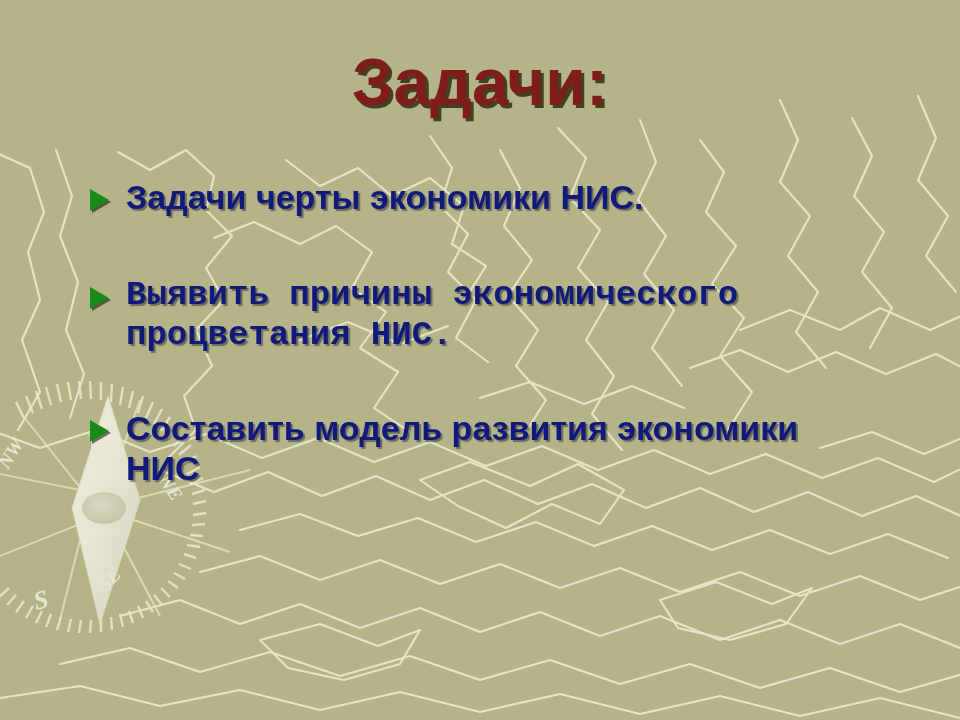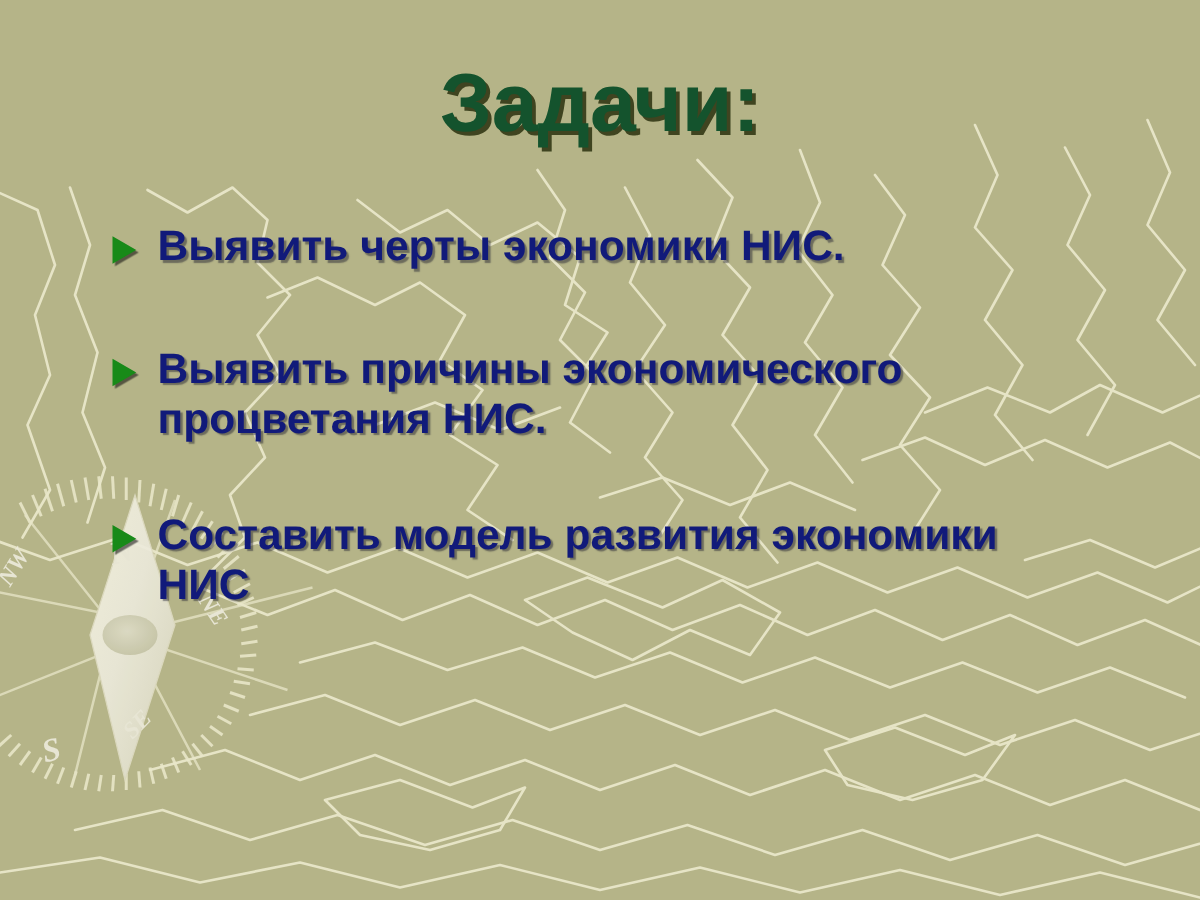--- a/index.html
+++ b/index.html
@@ -30,21 +30,21 @@
   }
   .slide-title {
     position: absolute;
     left: 0;
     top: 48px;
     width: 960px;
     text-align: center;
     font-size: 66px;
     font-weight: bold;
     line-height: 1.05;
-    color: #14532d;
+    color: #7f1d1d;
     letter-spacing: 0px;
     text-shadow: 3px 3px 0px #3f4420;
     white-space: nowrap;
   }
   .bullets {
     position: absolute;
     left: 88px;
     top: 178px;
     width: 830px;
   }
@@ -66,21 +66,21 @@
     height: 0;
     border-top: 11px solid transparent;
     border-bottom: 11px solid transparent;
     border-left: 19px solid #188a18;
     filter: drop-shadow(2px 2px 0px rgba(10,10,10,0.55));
   }
   .bullet-item .btext {
     display: block;
   }
   .bi-1 { margin-bottom: 58px; }
-  .bi-2 { margin-bottom: 54px; max-width: 700px; }
+  .bi-2 { margin-bottom: 54px; max-width: 700px; font-family: Liberation Mono, monospace; }
   .bi-3 { margin-bottom: 12px; max-width: 680px; }
 </style>
 </head>
 <body>
 
 <div id="slide">
 
   <svg id="bg-svg" viewBox="0 0 960 720" xmlns="http://www.w3.org/2000/svg">
     <defs>
       <linearGradient id="needleGrad" x1="0" y1="0" x2="1" y2="1">
@@ -225,21 +225,21 @@
     </g>
   </svg>
 
   <div id="content">
     <div class="slide-title">Задачи:</div>
 
     <div class="bullets">
 
       <div class="bullet-item bi-1">
         <span class="marker"></span>
-        <span class="btext">Выявить черты экономики НИС.</span>
+        <span class="btext">Задачи черты экономики НИС.</span>
       </div>
 
       <div class="bullet-item bi-2">
         <span class="marker"></span>
         <span class="btext">Выявить причины экономического процветания НИС.</span>
       </div>
 
       <div class="bullet-item bi-3">
         <span class="marker"></span>
         <span class="btext">Составить модель развития экономики НИС</span>

